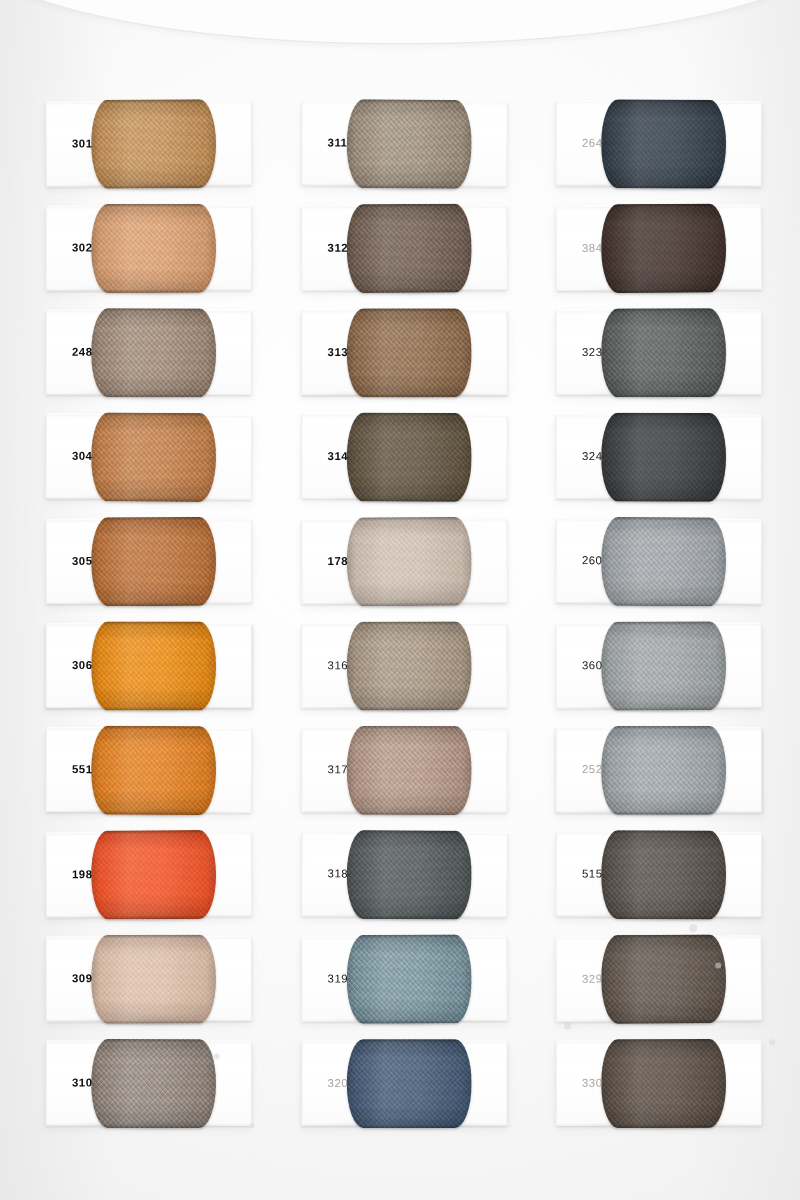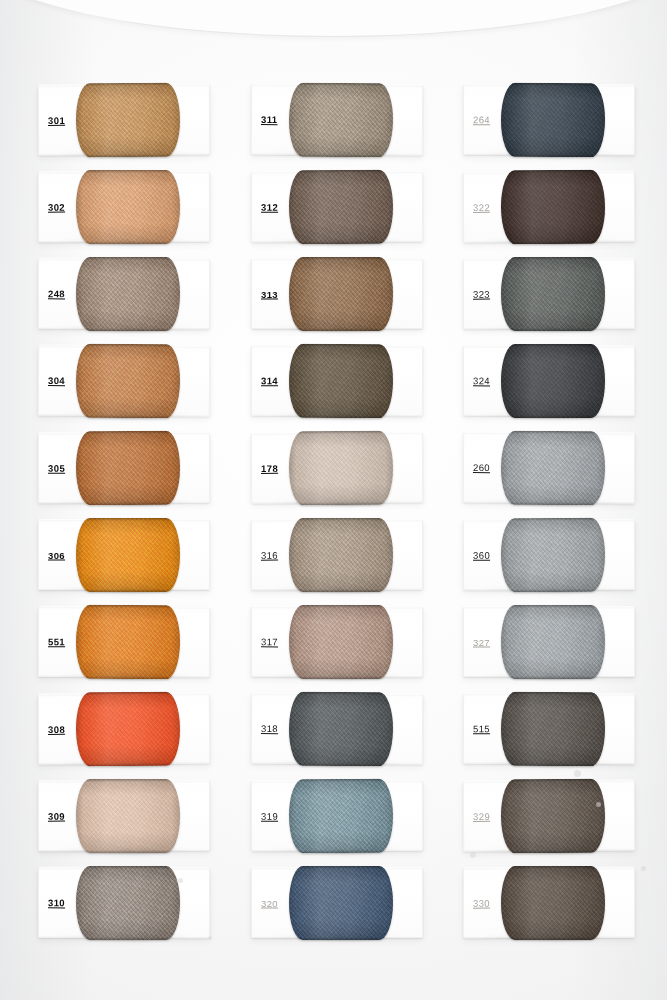--- a/index.html
+++ b/index.html
@@ -45,25 +45,24 @@
   .card .card-topedge{
     position:absolute;left:0;right:0;top:-2px;height:3px;
     background:linear-gradient(180deg,rgba(255,255,255,.95),rgba(244,244,244,.4));
   }
   .card .card-shadow{
     position:absolute;left:4px;right:4px;bottom:-5px;height:6px;
     background:radial-gradient(60% 100% at 50% 0%, rgba(0,0,0,.12), rgba(0,0,0,0) 72%);
     filter:blur(1.5px);
   }
   .code{
-    position:absolute;left:9px;top:50%;transform:translateY(-50%);
+    position:absolute;left:21px;top:50%;transform:translateY(-50%);
     font-size:9.5px;letter-spacing:.4px;color:#19191b;
     font-family:"Liberation Sans", sans-serif;
     z-index:4;
-    text-decoration:underline;
   }
   .code.bold{font-weight:700;color:#0e0e10;}
   .code.faint{color:#a8a49f;font-weight:400;}
 
   
   .swatch-wrap{
     position:absolute;left:37px;top:-3px;width:104px;height:74px;
     z-index:3;
   }
   .swatch{
@@ -213,21 +212,21 @@
             <div class="sheen"></div>
             <div class="topfold"></div>
             <div class="botfold"></div>
           </div>
           <div class="cast"></div>
         </div>
       </div>
       <div class="card" style="left: 38px; top: 694px; width: 170px; height: 68px; transform: rotate(-0.36deg);">
         <div class="card-topedge"></div>
         <div class="card-shadow"></div>
-        <span class="code bold">308</span>
+        <span class="code bold">198</span>
         <div class="swatch-wrap">
           <div class="swatch">
             <div class="tone" style="background: rgb(240, 78, 35);"></div>
             <div class="weave"></div>
             <div class="sheen"></div>
             <div class="topfold"></div>
             <div class="botfold"></div>
           </div>
           <div class="cast"></div>
         </div>
@@ -423,21 +422,21 @@
             <div class="sheen"></div>
             <div class="topfold"></div>
             <div class="botfold"></div>
           </div>
           <div class="cast"></div>
         </div>
       </div>
       <div class="card" style="left: 463px; top: 172px; width: 170px; height: 68px; transform: rotate(-0.36deg);">
         <div class="card-topedge"></div>
         <div class="card-shadow"></div>
-        <span class="code faint">322</span>
+        <span class="code faint">384</span>
         <div class="swatch-wrap">
           <div class="swatch">
             <div class="tone" style="background: rgb(61, 45, 40);"></div>
             <div class="weave"></div>
             <div class="sheen"></div>
             <div class="topfold"></div>
             <div class="botfold"></div>
           </div>
           <div class="cast"></div>
         </div>
@@ -498,21 +497,21 @@
             <div class="sheen"></div>
             <div class="topfold"></div>
             <div class="botfold"></div>
           </div>
           <div class="cast"></div>
         </div>
       </div>
       <div class="card" style="left: 463px; top: 607px; width: 170px; height: 68px; transform: rotate(0deg);">
         <div class="card-topedge"></div>
         <div class="card-shadow"></div>
-        <span class="code faint">327</span>
+        <span class="code faint">252</span>
         <div class="swatch-wrap">
           <div class="swatch">
             <div class="tone" style="background: rgb(155, 161, 165);"></div>
             <div class="weave"></div>
             <div class="sheen"></div>
             <div class="topfold"></div>
             <div class="botfold"></div>
           </div>
           <div class="cast"></div>
         </div>

